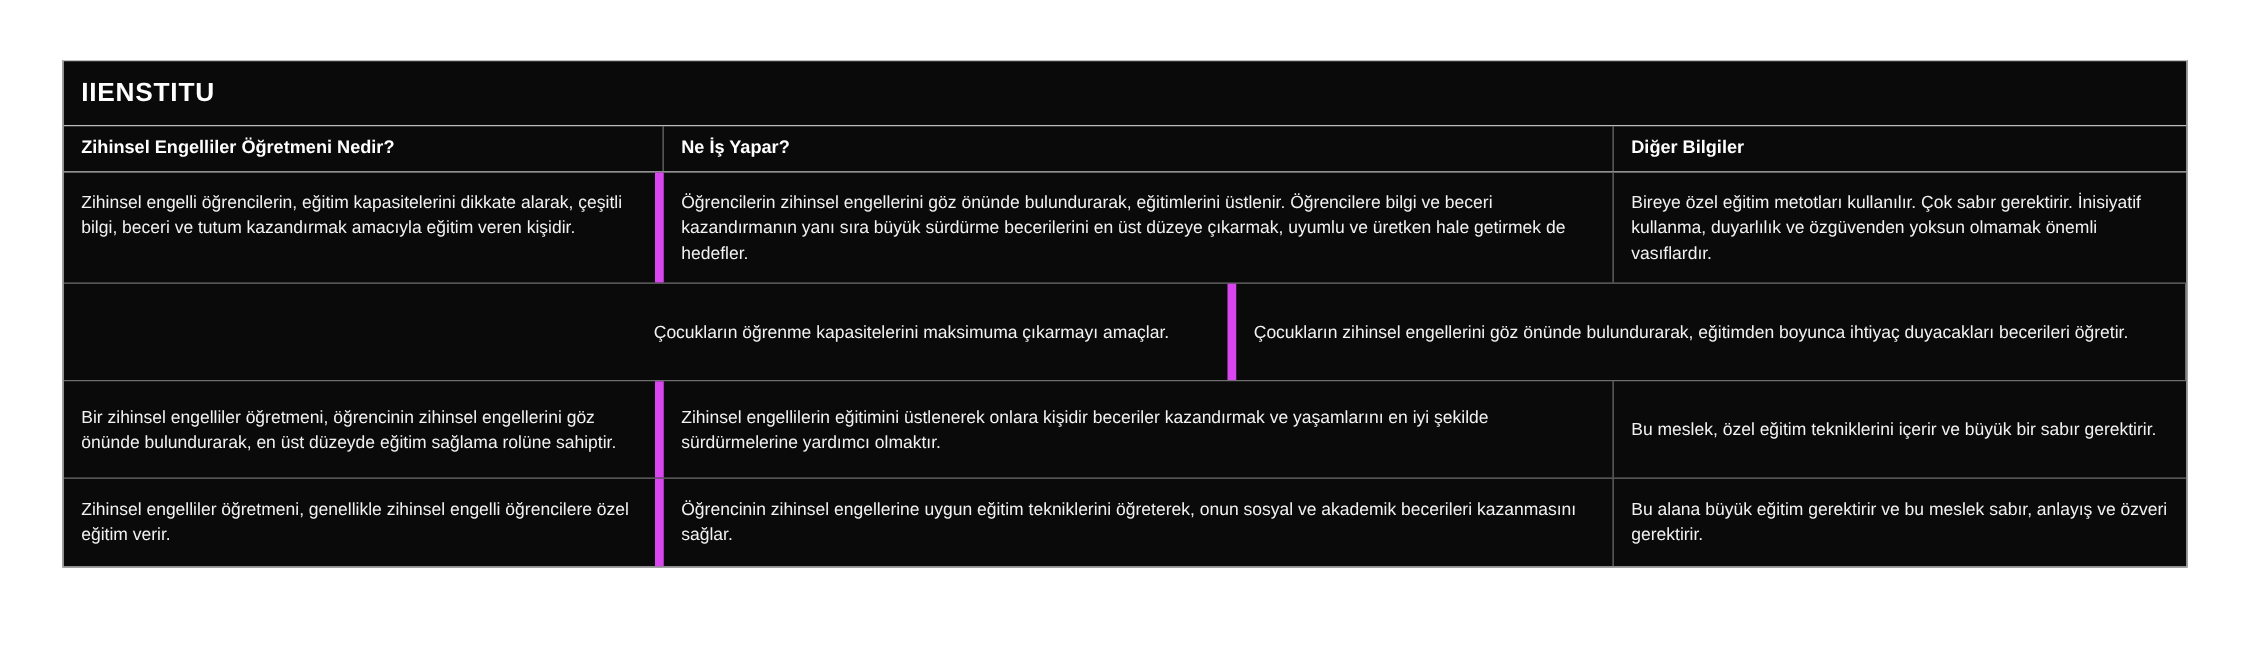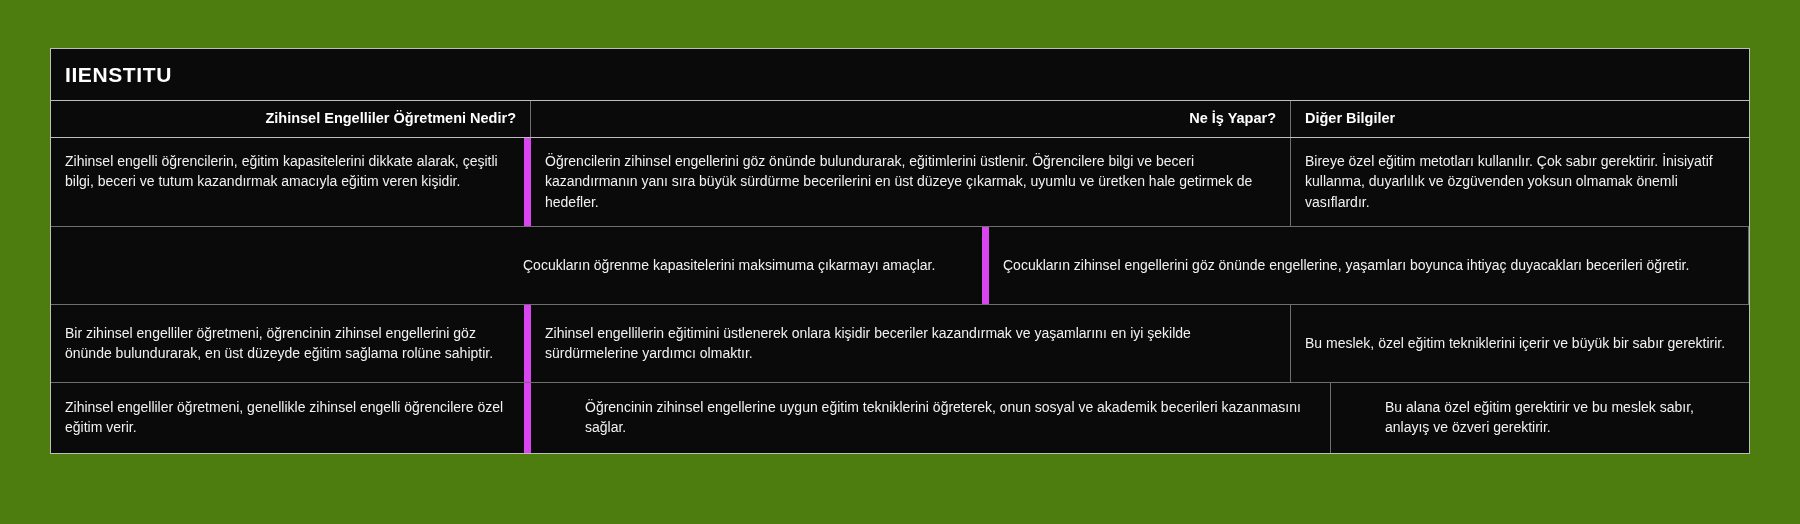--- a/index.html
+++ b/index.html
@@ -9,21 +9,21 @@
   }
   body {
     width: 1800px;
     height: 524px;
     font-family: "Liberation Sans", sans-serif;
     overflow: hidden;
   }
   .page {
     width: 1800px;
     height: 524px;
-    background: #4d7c0f;
+    background: #ffffff;
     position: relative;
   }
   .table-wrap {
     position: absolute;
     left: 50px;
     top: 48px;
     width: 1700px;
     border: 1px solid #bdbdbd;
     box-sizing: border-box;
     background: #0a0a0a;
@@ -65,25 +65,25 @@
   .cell {
     color: #f2f2f2;
     font-size: 14px;
     line-height: 1.45;
     padding: 13px 14px 14px 14px;
     box-sizing: border-box;
   }
   .col-1 { width: 480px; flex: 0 0 480px; border-right: 7px solid #d946ef; }
   .col-2 { width: 760px; flex: 0 0 760px; border-right: 1px solid #6e6e6e; }
   .col-3 { width: 458px; flex: 1 1 auto; }
-  .head-row .col-1, .head-row .col-2 { border-right: 1px solid #6e6e6e; text-align: right; }
+  .head-row .col-1, .head-row .col-2 { border-right: 1px solid #6e6e6e; }
   .r1 { min-height: 82px; }
   .r2 { min-height: 78px; justify-content: flex-end; }
   .r3 { min-height: 78px; }
-  .r4 { min-height: 70px; gap: 40px; }
+  .r4 { min-height: 70px; }
   .cell.vtop { display: flex; align-items: flex-start; }
   .cell.vmid { display: flex; align-items: center; }
 </style>
 </head>
 <body>
 
 <div class="page">
   <div class="table-wrap">
 
     <div class="brand-row">
@@ -97,29 +97,29 @@
     </div>
 
     <div class="body-row r1">
       <div class="cell col-1 vtop">Zihinsel engelli öğrencilerin, eğitim kapasitelerini dikkate alarak, çeşitli bilgi, beceri ve tutum kazandırmak amacıyla eğitim veren kişidir.</div>
       <div class="cell col-2 vtop">Öğrencilerin zihinsel engellerini göz önünde bulundurarak, eğitimlerini üstlenir. Öğrencilere bilgi ve beceri kazandırmanın yanı sıra büyük sürdürme becerilerini en üst düzeye çıkarmak, uyumlu ve üretken hale getirmek de hedefler.</div>
       <div class="cell col-3 vtop">Bireye özel eğitim metotları kullanılır. Çok sabır gerektirir. İnisiyatif kullanma, duyarlılık ve özgüvenden yoksun olmamak önemli vasıflardır.</div>
     </div>
 
     <div class="body-row r2">
       <div class="cell col-1 vmid">Çocukların öğrenme kapasitelerini maksimuma çıkarmayı amaçlar.</div>
-      <div class="cell col-2 vmid">Çocukların zihinsel engellerini göz önünde engellerine, yaşamları boyunca ihtiyaç duyacakları becerileri öğretir.</div>
+      <div class="cell col-2 vmid">Çocukların zihinsel engellerini göz önünde bulundurarak, eğitimden boyunca ihtiyaç duyacakları becerileri öğretir.</div>
     </div>
 
     <div class="body-row r3">
       <div class="cell col-1 vmid">Bir zihinsel engelliler öğretmeni, öğrencinin zihinsel engellerini göz önünde bulundurarak, en üst düzeyde eğitim sağlama rolüne sahiptir.</div>
       <div class="cell col-2 vmid">Zihinsel engellilerin eğitimini üstlenerek onlara kişidir beceriler kazandırmak ve yaşamlarını en iyi şekilde sürdürmelerine yardımcı olmaktır.</div>
       <div class="cell col-3 vmid">Bu meslek, özel eğitim tekniklerini içerir ve büyük bir sabır gerektirir.</div>
     </div>
 
     <div class="body-row r4">
       <div class="cell col-1 vmid">Zihinsel engelliler öğretmeni, genellikle zihinsel engelli öğrencilere özel eğitim verir.</div>
       <div class="cell col-2 vmid">Öğrencinin zihinsel engellerine uygun eğitim tekniklerini öğreterek, onun sosyal ve akademik becerileri kazanmasını sağlar.</div>
-      <div class="cell col-3 vmid">Bu alana özel eğitim gerektirir ve bu meslek sabır, anlayış ve özveri gerektirir.</div>
+      <div class="cell col-3 vmid">Bu alana büyük eğitim gerektirir ve bu meslek sabır, anlayış ve özveri gerektirir.</div>
     </div>
 
   </div>
 </div>
 
 </body></html>

